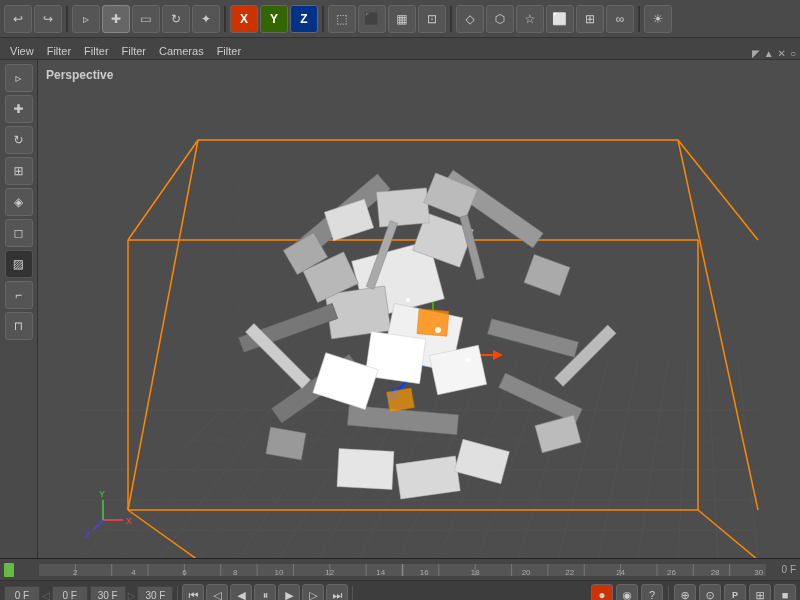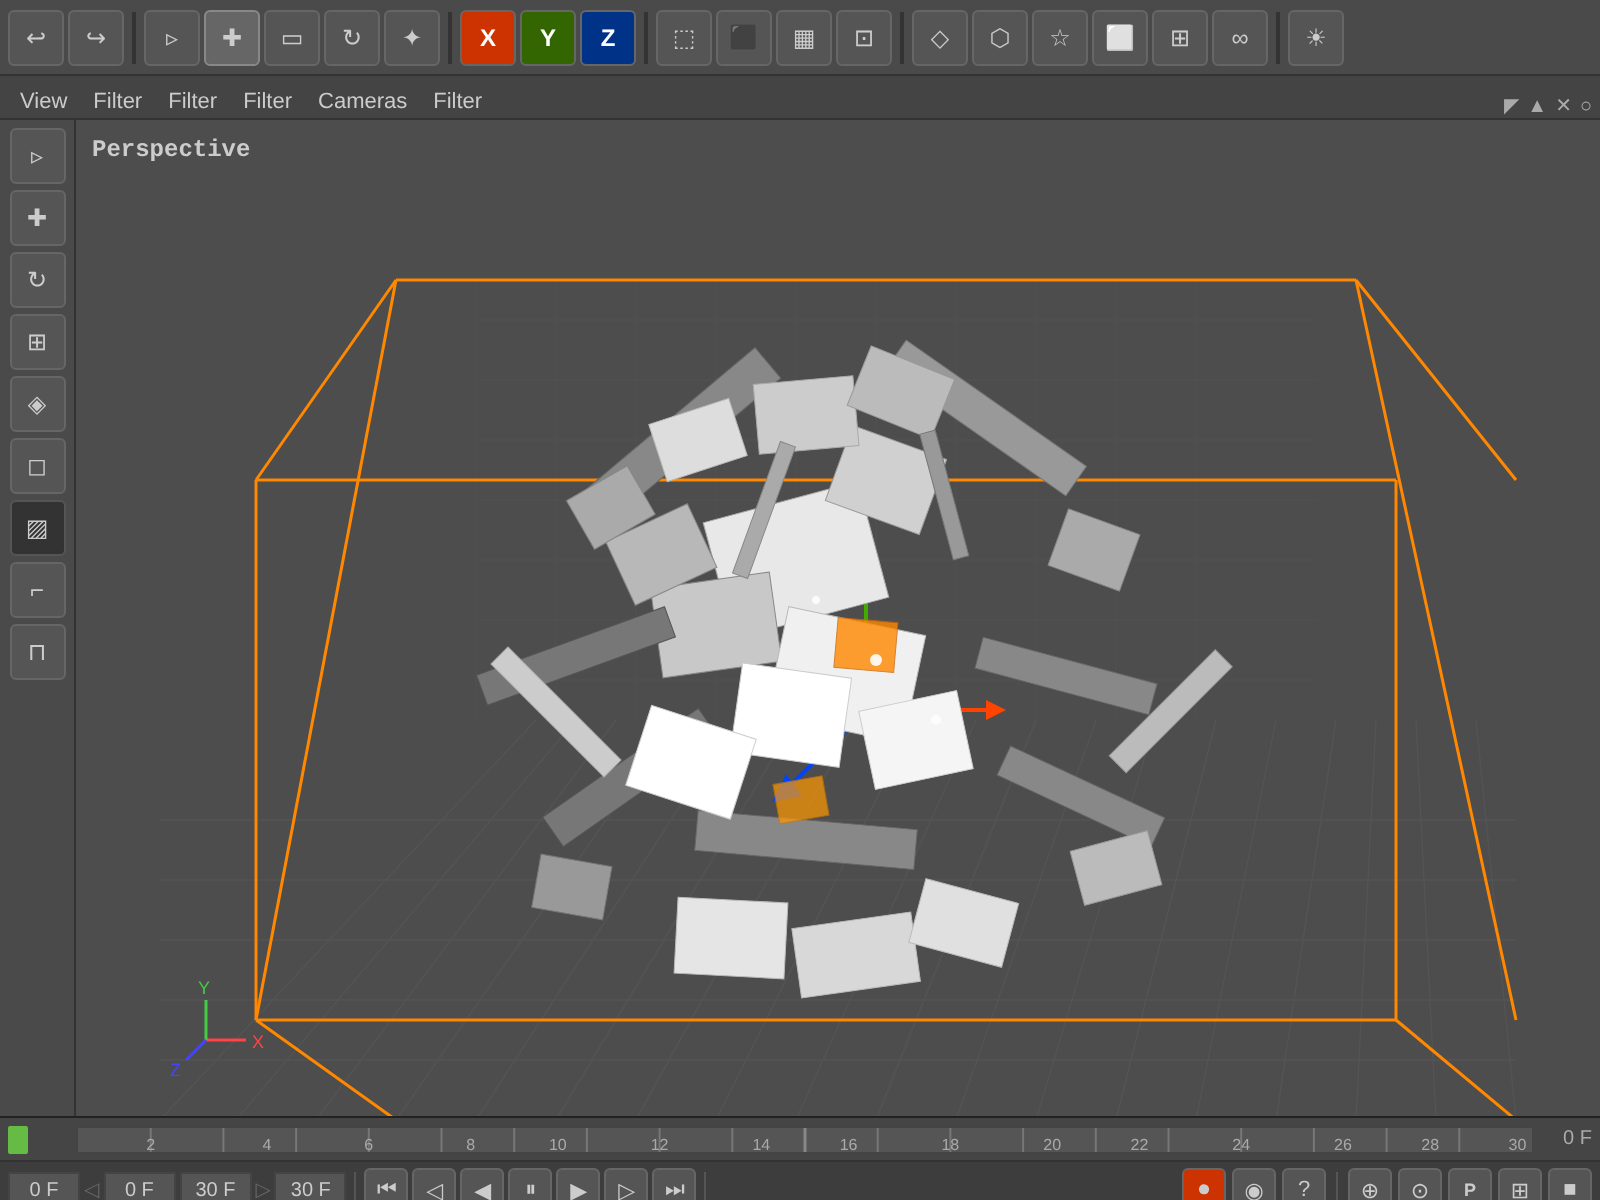--- a/index.html
+++ b/index.html
@@ -100,21 +100,20 @@
     }
 
     
     #perspective-label {
       position: absolute;
       top: 8px; left: 8px;
       color: #ccc;
       font-size: 12px;
       font-weight: bold;
       pointer-events: none;
-      font-family: Liberation Mono, monospace;
     }
 
     
     #bottom-area {
       width: 800px;
       height: 64px;
       background: #3d3d3d;
       border-top: 1px solid #222;
     }
 

